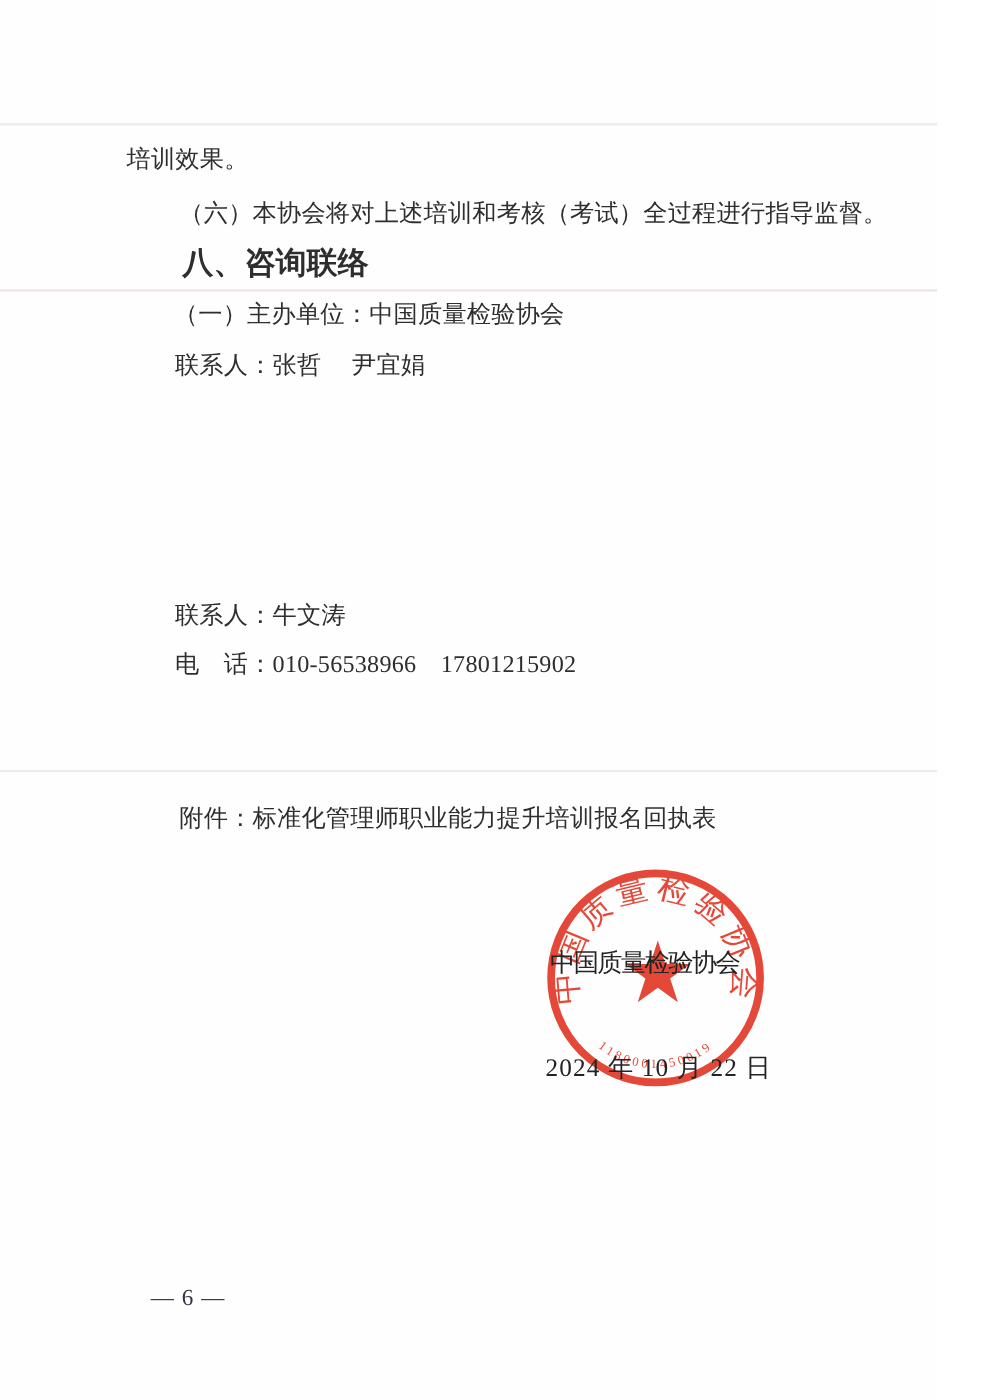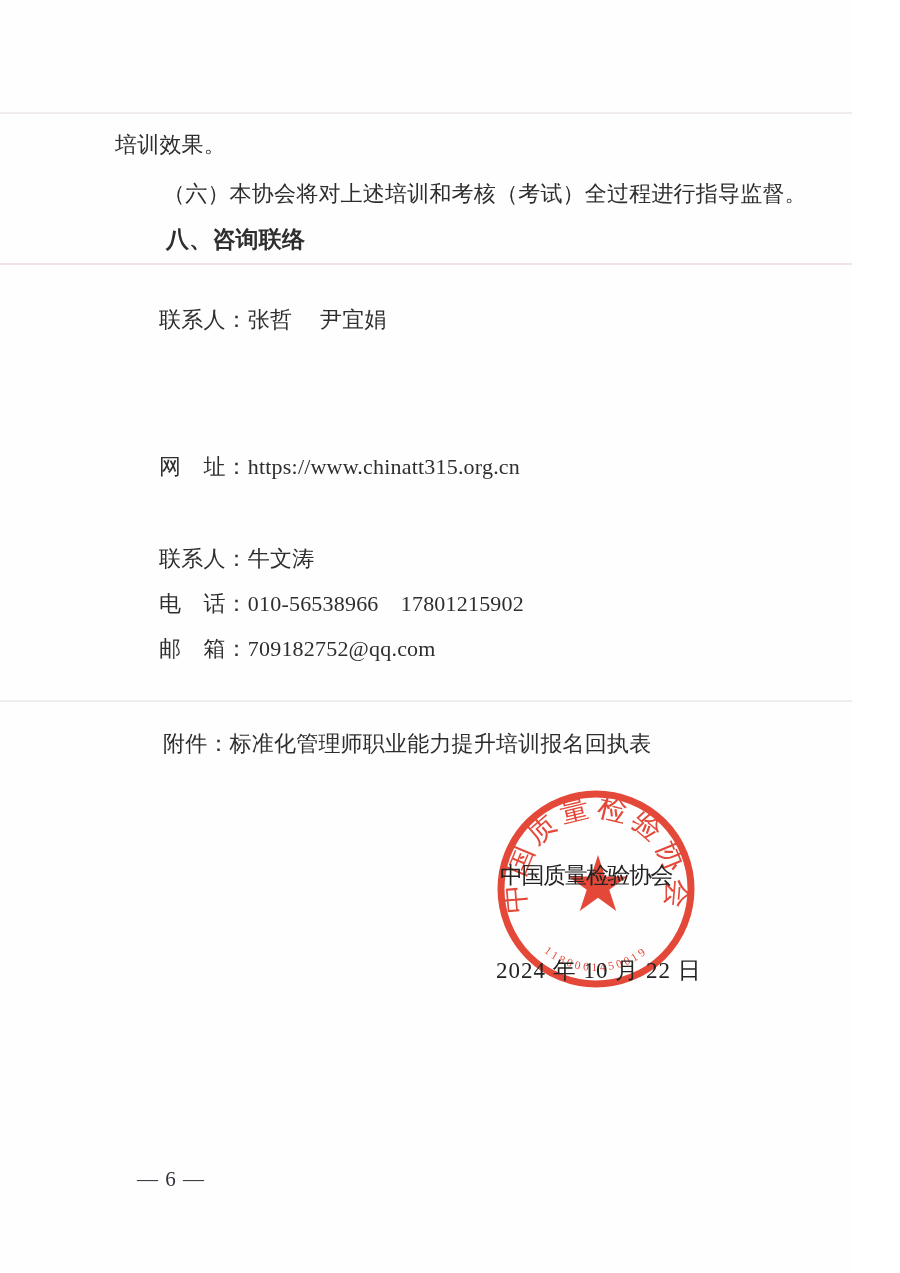--- a/index.html
+++ b/index.html
@@ -23,28 +23,28 @@
     position:absolute;
     font-size:22px;
     color:var(--text-color);
     white-space:pre;
     letter-spacing:0.2px;
     line-height:28px;
   }
   .heading{
     font-family:"Liberation Sans","DejaVu Sans",sans-serif;
     font-weight:700;
-    font-size:23px;
+    font-size:28px;
     text-align:center;
   }
   .ln1{left:115px;top:131px;}
   .ln2{left:163px;top:180px;}
   .ln3{left:166px;top:225px;}
   .ln4{left:158px;top:272px;}
-  .ln5{left:159px;top:306px;}
+  .ln5{left:159px;top:318px;}
   .ln6{left:159px;top:363px;}
   .ln7{left:159px;top:408px;}
   .ln8{left:159px;top:453px;}
   .ln9{left:158px;top:498px;}
   .ln10{left:159px;top:545px;}
   .ln11{left:159px;top:590px;}
   .ln12{left:159px;top:635px;}
   .ln13{left:163px;top:730px;}
 
   #seal{
@@ -90,25 +90,24 @@
 
 <div id="page">
 
   <div class="scan-line sl1"></div>
   <div class="scan-line sl2"></div>
   <div class="scan-line sl3"></div>
 
   <div class="line ln1">培训效果。</div>
   <div class="line ln2">（六）本协会将对上述培训和考核（考试）全过程进行指导监督。</div>
   <div class="line ln3 heading">八、咨询联络</div>
+  <div class="line ln4">（一）主办单位：中国质量检验协会</div>
   <div class="line ln5">联系人：张哲　 尹宜娟</div>
-  <div class="line ln8">网　址：https://www.chinatt315.org.cn</div>
   <div class="line ln10">联系人：牛文涛</div>
   <div class="line ln11">电　话：010-56538966　17801215902</div>
-  <div class="line ln12">邮　箱：709182752@qq.com</div>
   <div class="line ln13">附件：标准化管理师职业能力提升培训报名回执表</div>
 
   <svg id="seal" viewBox="0 0 204 204" xmlns="http://www.w3.org/2000/svg">
     <circle cx="102" cy="102" r="95" fill="none" stroke="#e0301e" stroke-width="7"></circle>
     <path d="M 0,-1 L 0.2245,-0.309 L 0.951,-0.309 L 0.3633,0.118 L 0.5878,0.809 L 0,0.382 L -0.5878,0.809 L -0.3633,0.118 L -0.951,-0.309 L -0.2245,-0.309 Z" transform="translate(104,99) scale(31)" fill="#e0301e"></path>
     <path id="sealTopArc" d="M 34.3,126.6 A 72,72 0 1 1 169.7,126.6" fill="none"></path>
     <path id="sealBottomArc" d="M 34.8,149 A 82,82 0 0 0 169.2,149" fill="none"></path>
     <text class="seal-text" font-size="29" letter-spacing="5">
       <textPath href="#sealTopArc" startOffset="50%" text-anchor="middle">中国质量检验协会</textPath>
     </text>

